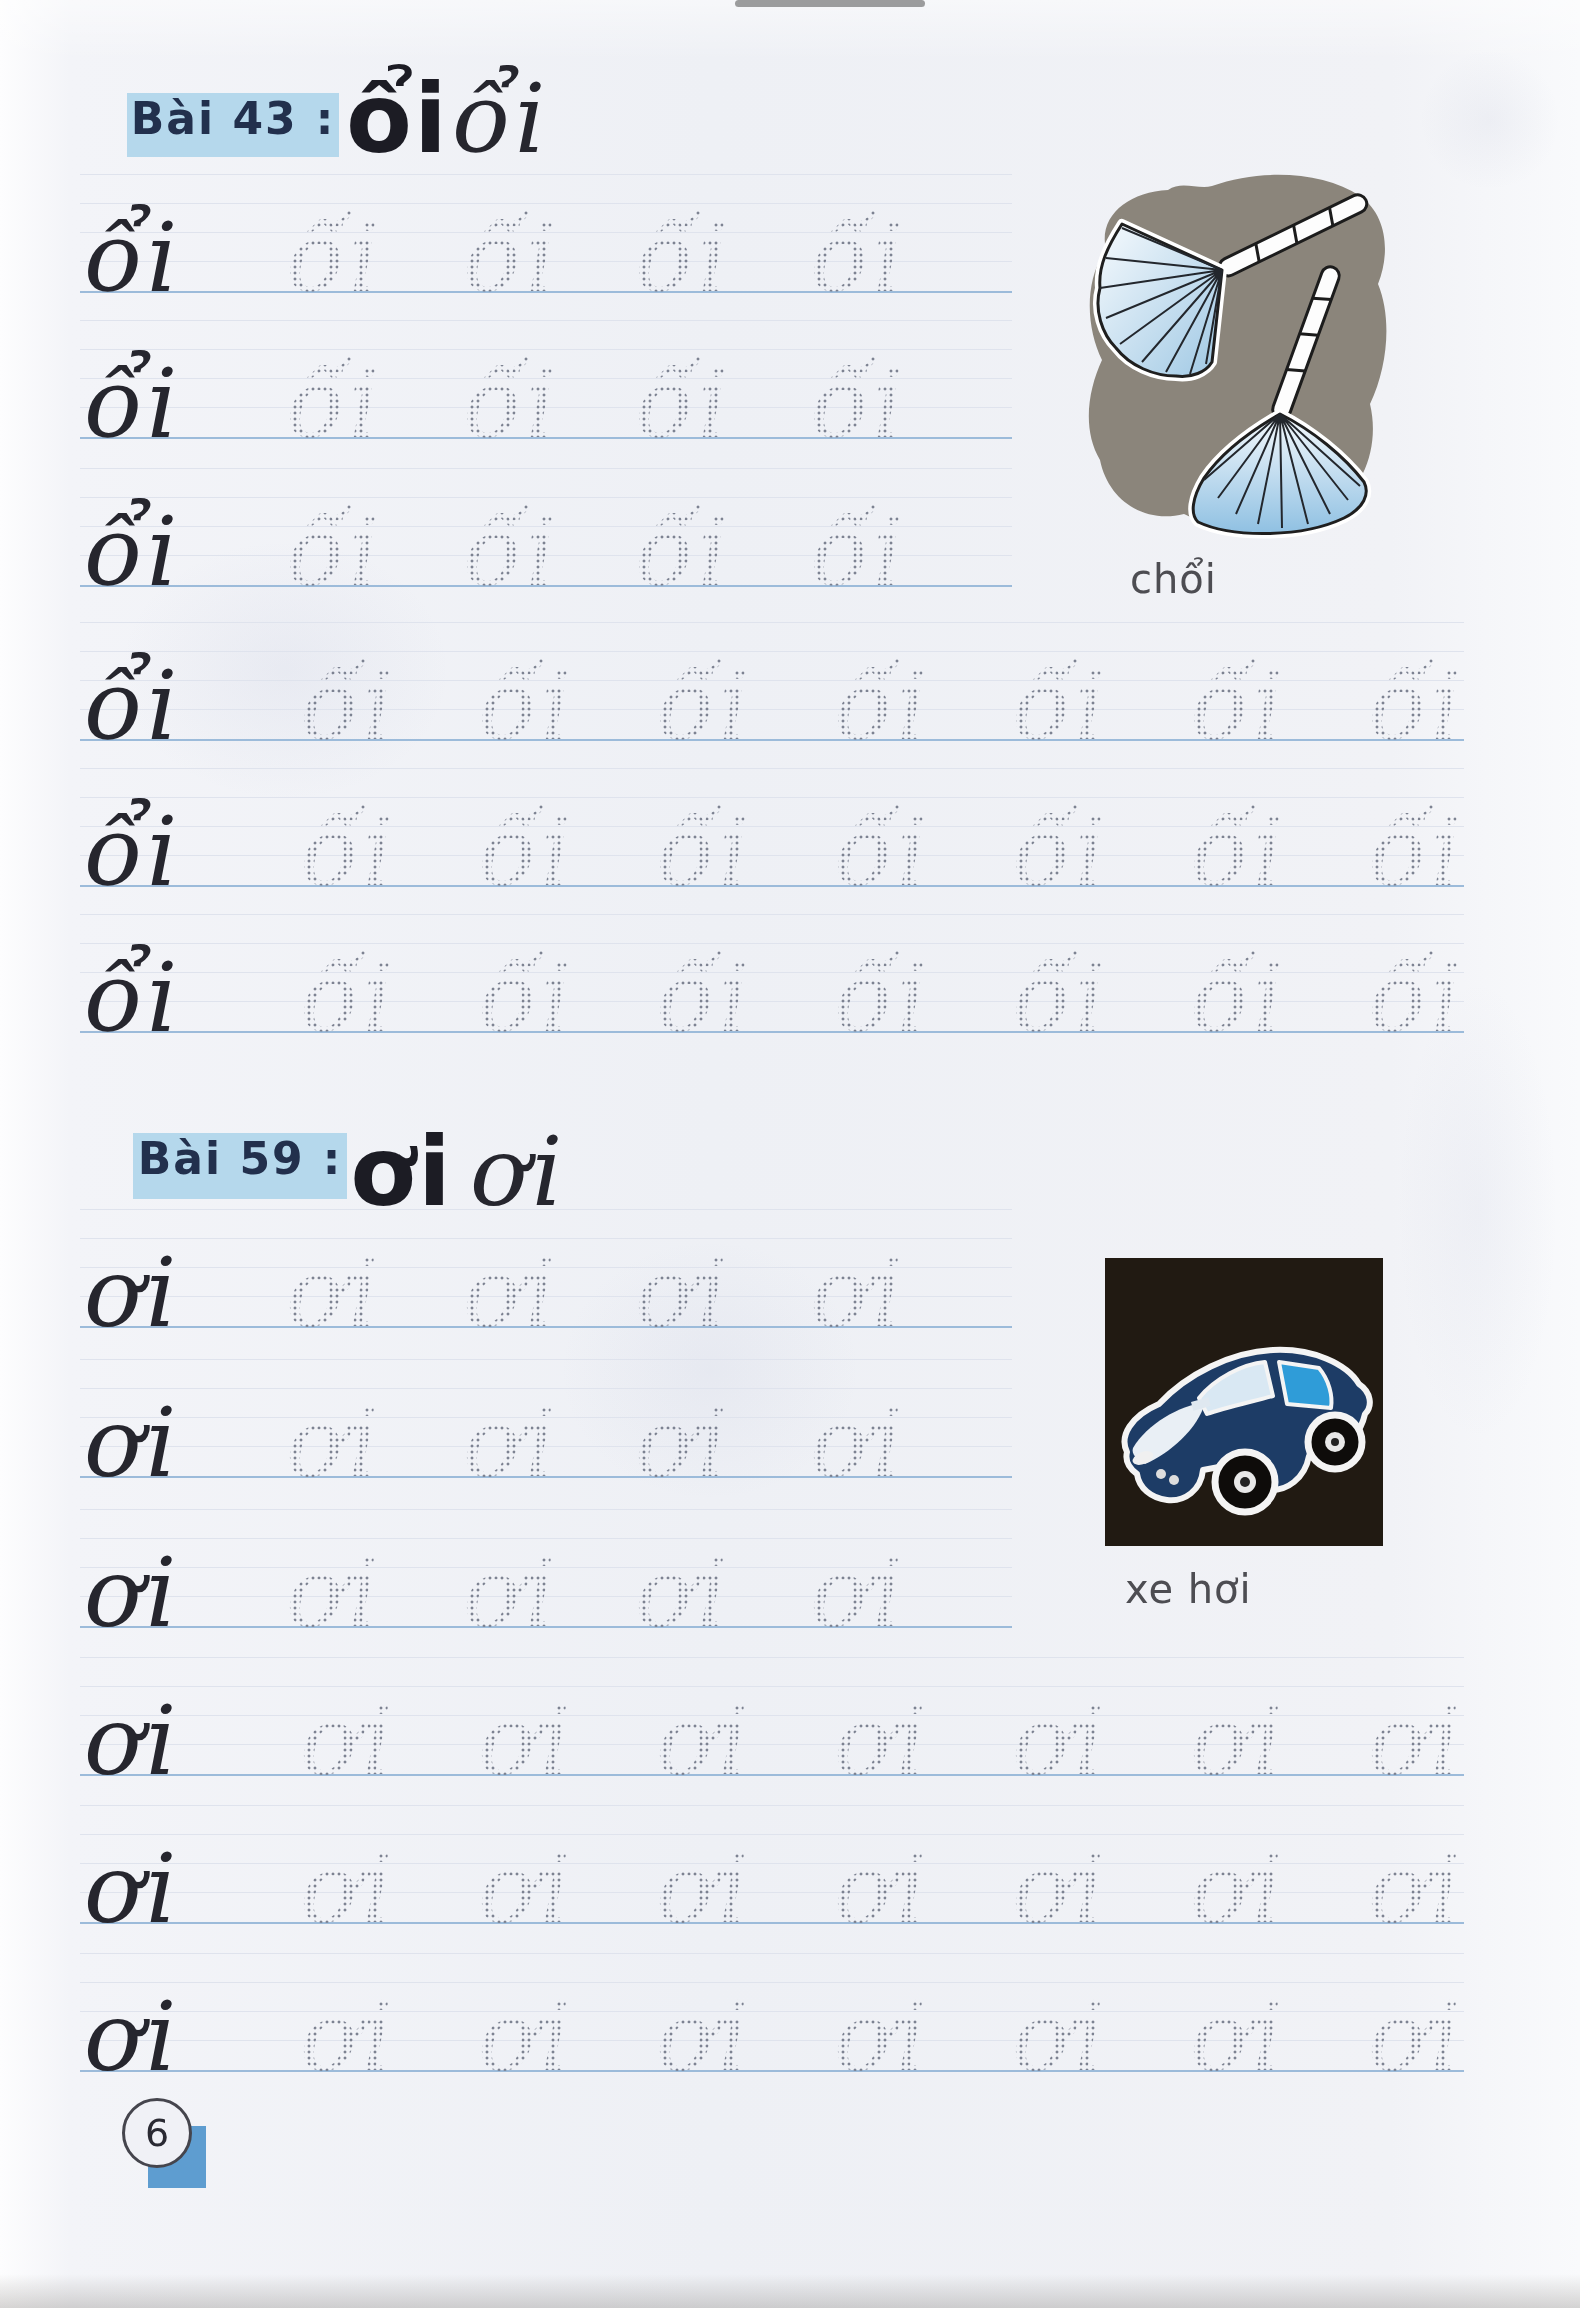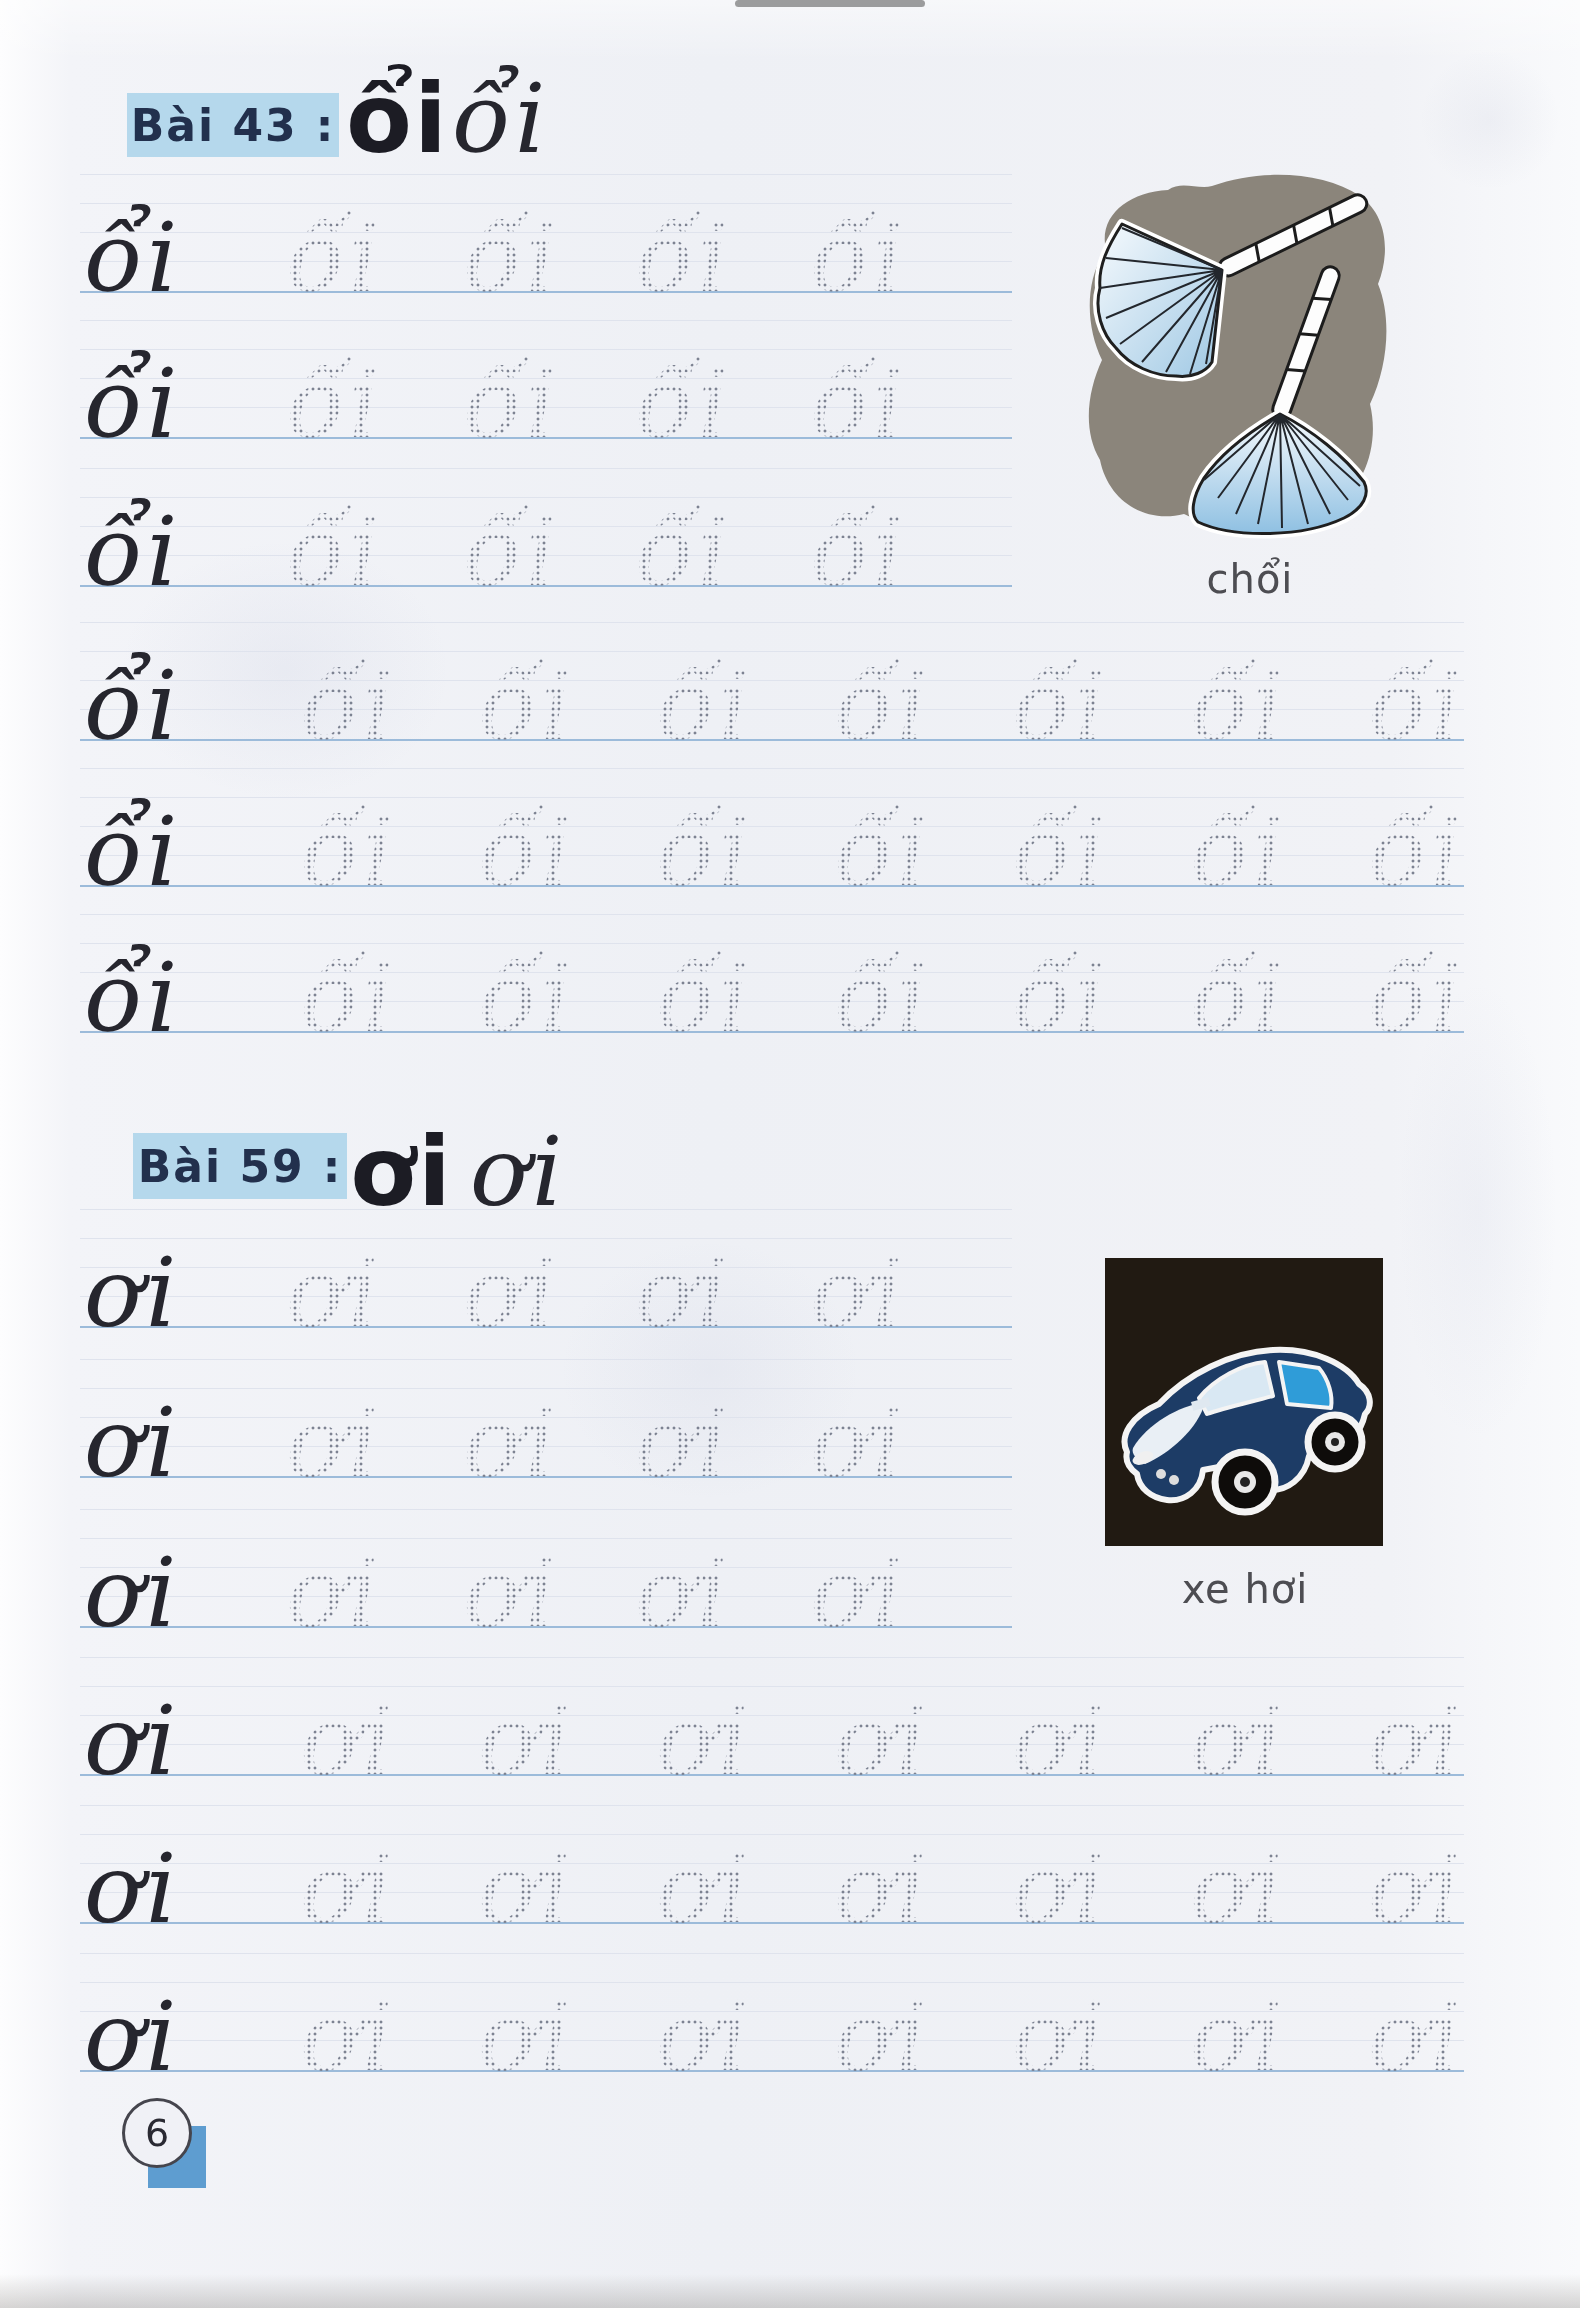--- a/index.html
+++ b/index.html
@@ -26,37 +26,37 @@
   @supports ((-webkit-background-clip: text) or (background-clip: text)){
     .trace{
       background-image:radial-gradient(circle, rgba(118,124,140,.95) 1.3px, rgba(118,124,140,0) 1.7px);
       background-size:6px 6px;
       -webkit-background-clip:text;background-clip:text;
       color:transparent;
     }
   }
   
   .label-box{
-    position:absolute;display:flex;align-items:center;justify-content:center;
+    position:absolute;display:flex;align-items:flex-start;justify-content:center;
     background:#b5d8ec;color:#22304d;
     font-weight:bold;font-size:44px;letter-spacing:2px;
   }
   .label-box .colon{margin-left:18px;font-weight:bold;}
   .word-print{
     position:absolute;font-weight:bold;font-size:96px;line-height:1;
     color:#1c1c24;letter-spacing:2px;white-space:nowrap;
   }
   .word-cursive{
     position:absolute;font-family:"DejaVu Serif", serif;font-style:italic;
     font-size:96px;line-height:1;color:#26262e;letter-spacing:4px;white-space:nowrap;
   }
   
   .figure{position:absolute;}
   .caption{
-    position:absolute;width:240px;text-align:center;
+    position:absolute;width:240px;text-align:left;
     font-size:40px;color:#4d4d52;letter-spacing:1px;
   }
   
   .pnum-square{position:absolute;left:148px;top:2126px;width:58px;height:62px;background:#5e9dd0;z-index:1;}
   .pnum-circle{
     position:absolute;left:122px;top:2098px;width:64px;height:64px;
     border:3px solid #45454d;border-radius:50%;background:#f0f1f6;z-index:2;
     display:flex;align-items:center;justify-content:center;
     font-size:38px;color:#2a2a33;
   }

